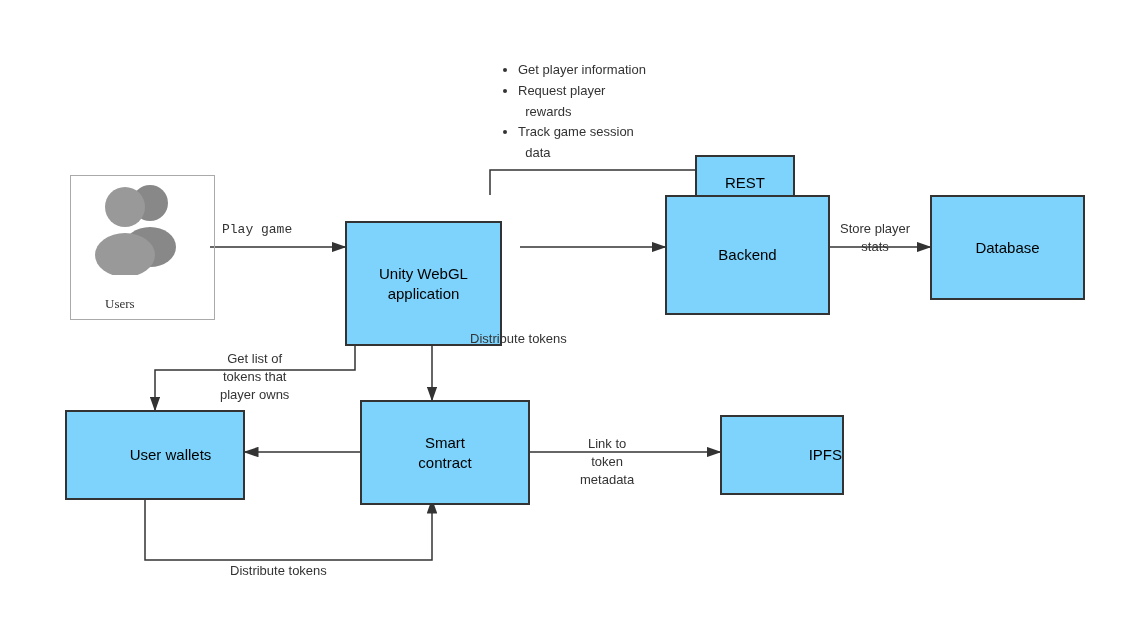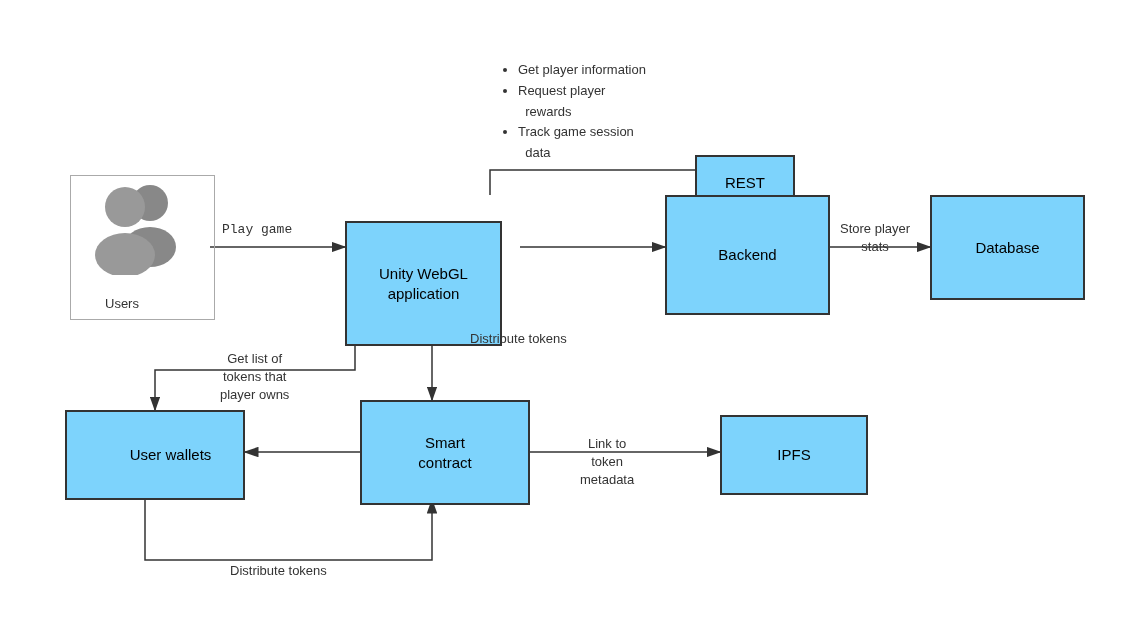--- a/index.html
+++ b/index.html
@@ -96,21 +96,21 @@
     <svg width="120" height="100" viewBox="0 0 120 100">
 
       <circle cx="70" cy="28" r="18" fill="#888"></circle>
       <ellipse cx="70" cy="72" rx="26" ry="20" fill="#888"></ellipse>
 
       <circle cx="45" cy="32" r="20" fill="#999"></circle>
       <ellipse cx="45" cy="80" rx="30" ry="22" fill="#999"></ellipse>
     </svg>
   </div>
 
-  <div class="label" style="left:105px; top:295px;">
+  <div class="label" style="left:105px; top:295px;font-family:Liberation Serif, serif;">
     <span>Users</span>
   </div>
 
   <div style="position:absolute; left:70px; top:175px; width:145px; height:145px; border:1.5px solid #aaa; border-radius:0;"></div>
 
   <div class="label" style="left:222px; top:221px;font-family:Liberation Mono, monospace;">
     <span>Play game</span>
   </div>
 
   <div class="box" style="left:345px; top:185px; width:157px; height:125px;margin-top:36px;">
@@ -126,21 +126,21 @@
   </div>
 
   <div class="box" style="left:665px; top:195px; width:165px; height:120px;">
     <span>Backend</span>
   </div>
 
   <div class="box" style="left:360px; top:400px; width:170px; height:105px;">
     <span>Smart<br>contract</span>
   </div>
 
-  <div class="box" style="left:720px; top:415px; width:148px; height:80px;">
+  <div class="box" style="left:720px; top:415px; width:124px; height:80px;justify-content:flex-end;">
     <span>IPFS</span>
   </div>
 
   <div class="box" style="left:65px; top:410px; width:180px; height:90px;padding-left:31px;">
     <span>User wallets</span>
   </div>
 
   <div class="bullet-list" style="left:500px; top:35px;">
     <ul>
       <li>Get player information</li>

